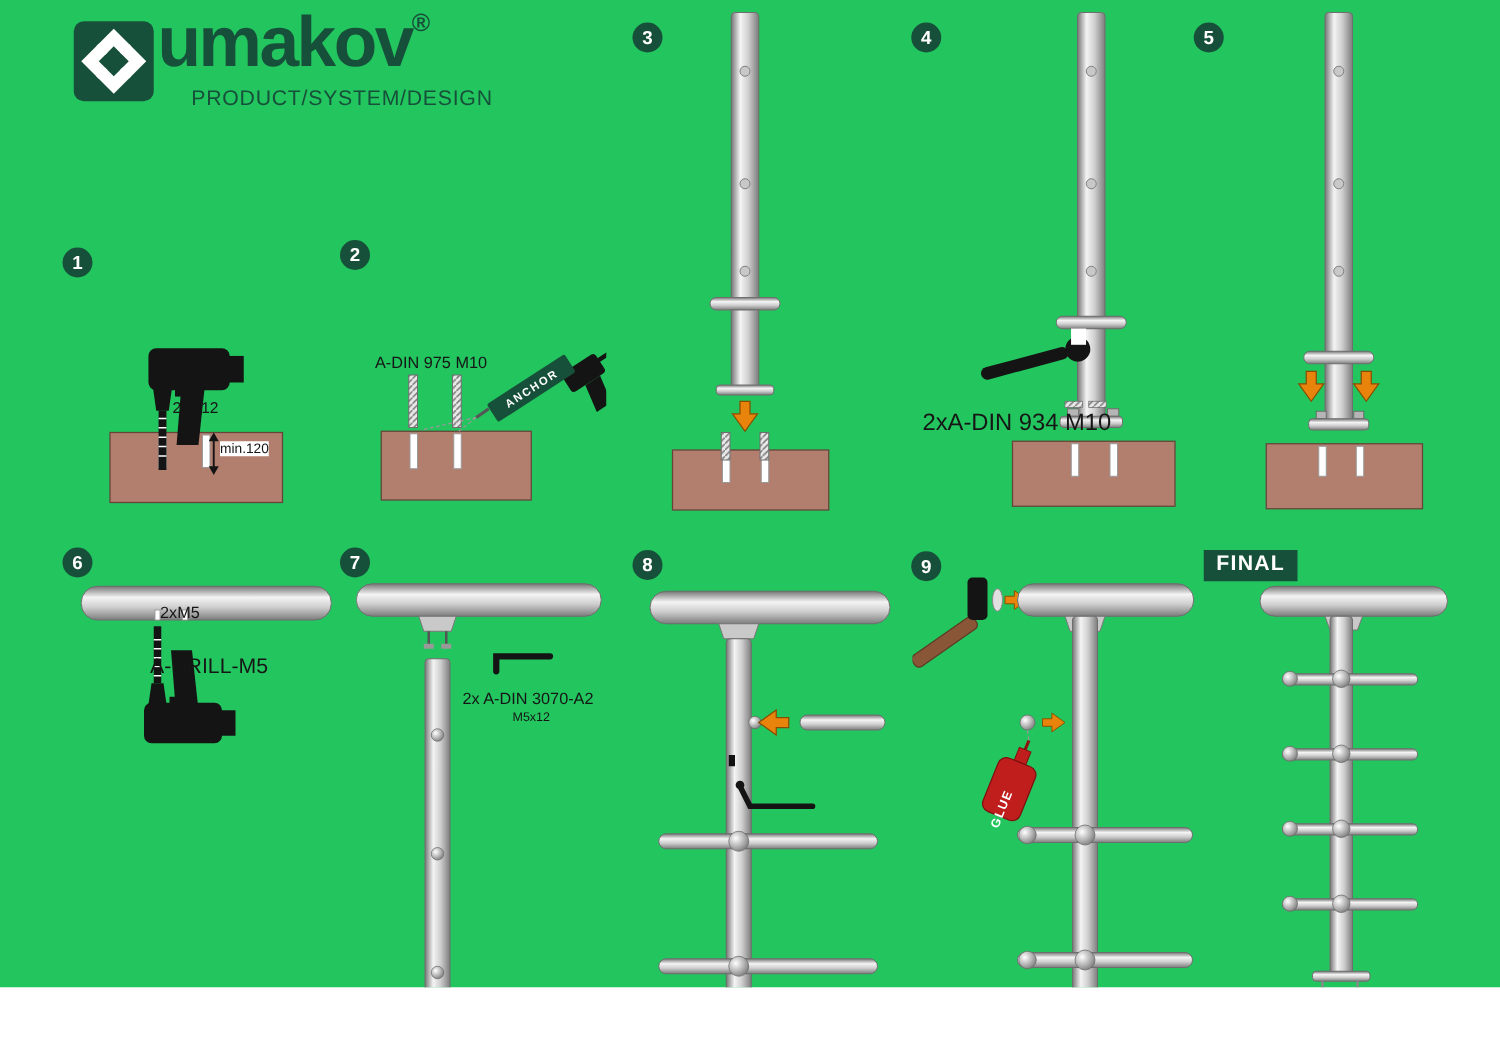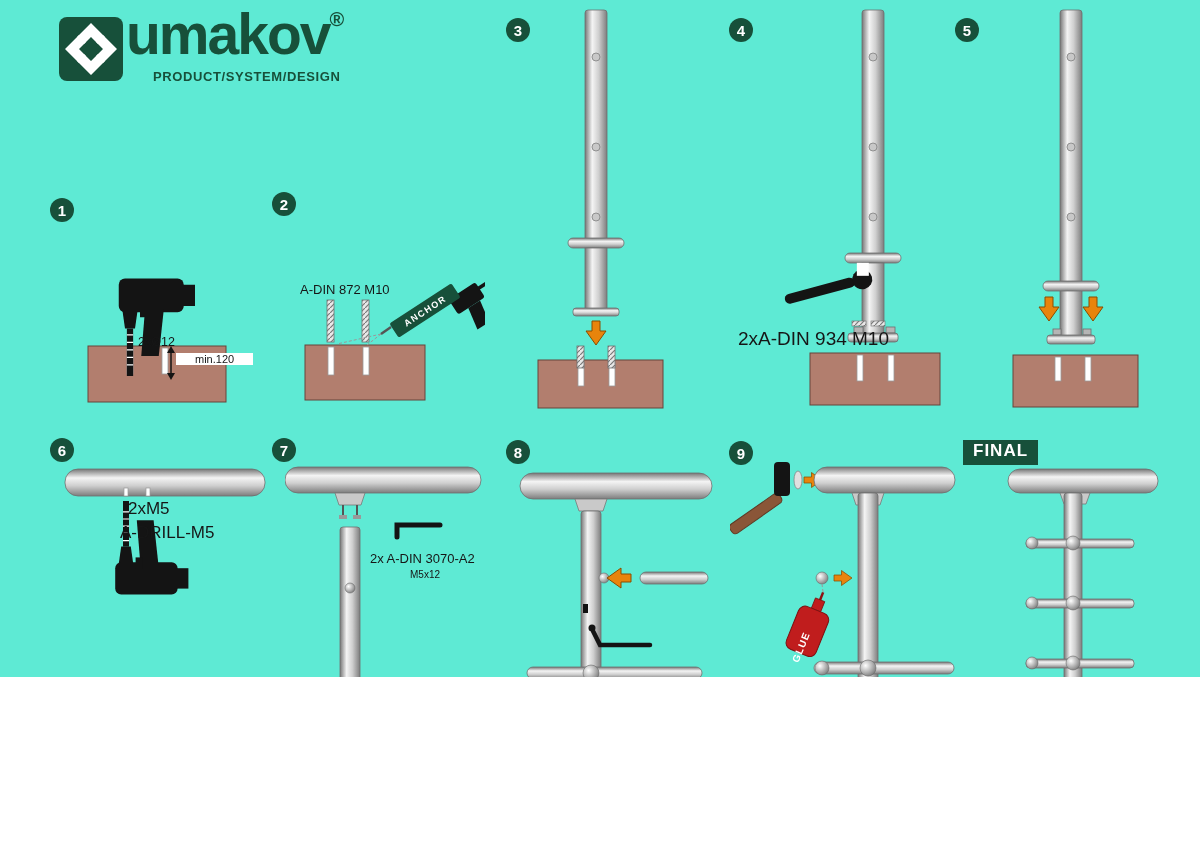--- a/index.html
+++ b/index.html
@@ -2,42 +2,42 @@
 <html><head>
 <meta charset="utf-8">
 <style>
   :root{
     --green:#17503a;
     --brown:#b27e6e;
     --orange:#e8840c;
   }
   html,body{margin:0;padding:0;background:#fff;}
   #stage{
-    position:relative;width:1200px;height:677px;background:#5eead4;
+    position:relative;width:1200px;height:790px;background:#22c55e;
     font-family:"Liberation Sans",sans-serif;overflow:hidden;
   }
   .badge{
     position:absolute;width:24px;height:24px;border-radius:50%;
     background:var(--green);color:#fff;font-weight:bold;font-size:15px;
     display:flex;align-items:center;justify-content:center;
   }
   .final-badge{
     position:absolute;background:var(--green);color:#fff;font-weight:bold;
     font-size:17px;letter-spacing:1px;padding:1px 10px 4px 10px;
   }
   .lbl{position:absolute;color:#161616;white-space:nowrap;line-height:1.1;}
   .panel-svg{position:absolute;}
   .brand{
     position:absolute;left:126px;top:6px;color:var(--green);
     font-size:57px;font-weight:700;letter-spacing:-2px;line-height:1;
   }
   .brand sup{font-size:20px;letter-spacing:0;vertical-align:28px;}
   .tagline{
     position:absolute;left:153px;top:69px;color:var(--green);
-    font-size:13px;font-weight:700;letter-spacing:0.6px;
+    font-size:17px;font-weight:400;letter-spacing:0.6px;
   }
   .anchor-tube{
     position:absolute;left:388px;top:302px;width:74px;height:17px;
     background:var(--green);color:#fff;font-size:9px;font-weight:bold;
     letter-spacing:1.5px;display:flex;align-items:center;justify-content:center;
     transform:rotate(-33deg);border-radius:2px;
   }
 </style>
 </head>
 <body>
@@ -109,40 +109,40 @@
     <rect x="8" y="116" width="138" height="56" fill="#b27e6e" stroke="#66443a" stroke-width="1"></rect>
     <rect x="47" y="118" width="6" height="26" fill="#fff" stroke="#999" stroke-width="0.8"></rect>
     <rect x="82" y="118" width="6" height="26" fill="#fff" stroke="#999" stroke-width="0.8"></rect>
     <g>
       <line x1="91" y1="120" x2="91" y2="146" stroke="#141414" stroke-width="1.5"></line>
       <polygon points="91,116 87,123 95,123" fill="#141414"></polygon>
       <polygon points="91,150 87,143 95,143" fill="#141414"></polygon>
     </g>
     <use href="#drill-shape" transform="translate(50,146) scale(1.25)"></use>
   </svg>
-  <div class="lbl" style="left:138px;top:336px;font-size:12.5px">2xØ12</div>
-  <div class="lbl" style="left:176px;top:353px;font-size:11px;background:#fff;padding:0 19px">min.120</div>
+  <div class="lbl" style="left:138px;top:320px;font-size:12.5px">2xØ12</div>
+  <div class="lbl" style="left:176px;top:353px;font-size:11px;background:#fff;padding:0 0">min.120</div>
 
   <svg class="panel-svg" style="left:295px;top:278px" width="190" height="127" viewBox="0 0 190 127">
     <rect x="10" y="67" width="120" height="55" fill="#b27e6e" stroke="#66443a" stroke-width="1"></rect>
     <rect x="33" y="69" width="6" height="28" fill="#fff" stroke="#999" stroke-width="0.8"></rect>
     <rect x="68" y="69" width="6" height="28" fill="#fff" stroke="#999" stroke-width="0.8"></rect>
     <rect x="32" y="22" width="7" height="42" fill="url(#thread)" stroke="#6e6e6e" stroke-width="0.8"></rect>
     <rect x="67" y="22" width="7" height="42" fill="url(#thread)" stroke="#6e6e6e" stroke-width="0.8"></rect>
     <path d="M86,56 L72,67 M86,56 L42,66" stroke="#999" stroke-width="1" stroke-dasharray="3,2" fill="none"></path>
     <line x1="96" y1="49" x2="86" y2="56" stroke="#555" stroke-width="2.5"></line>
     <g transform="translate(160,28) rotate(-33)" fill="#141414">
       <rect x="-2" y="-9" width="32" height="18" rx="3"></rect>
       <polygon points="10,9 24,9 20,32 6,32"></polygon>
       <line x1="28" y1="-2" x2="50" y2="-2" stroke="#141414" stroke-width="3.5"></line>
       <circle cx="52" cy="-2" r="3.5"></circle>
     </g>
   </svg>
   <div class="anchor-tube">ANCHOR</div>
-  <div class="lbl" style="left:300px;top:283px;font-size:13px">A-DIN 872 M10</div>
+  <div class="lbl" style="left:300px;top:283px;font-size:13px">A-DIN 975 M10</div>
 
   <svg class="panel-svg" style="left:520px;top:5px" width="180" height="405" viewBox="0 0 180 405">
     <rect x="18" y="355" width="125" height="48" fill="#b27e6e" stroke="#66443a" stroke-width="1"></rect>
     <rect x="58" y="357" width="6" height="24" fill="#fff" stroke="#999" stroke-width="0.8"></rect>
     <rect x="89" y="357" width="6" height="24" fill="#fff" stroke="#999" stroke-width="0.8"></rect>
     <rect x="57" y="341" width="7" height="22" fill="url(#thread)" stroke="#6e6e6e" stroke-width="0.8"></rect>
     <rect x="88" y="341" width="7" height="22" fill="url(#thread)" stroke="#6e6e6e" stroke-width="0.8"></rect>
     <g>
       <rect x="65" y="5" width="22" height="240" rx="3" fill="url(#metalV)" stroke="#6e6e6e" stroke-width="0.8"></rect>
       <circle cx="76" cy="52" r="4" fill="#c8c8c8" stroke="#808080" stroke-width="0.8"></circle>
@@ -197,21 +197,21 @@
     <use href="#arrow-down" transform="translate(84,292)"></use>
     <use href="#arrow-down" transform="translate(128,292)"></use>
   </svg>
 
   <svg class="panel-svg" style="left:60px;top:455px" width="210" height="195" viewBox="0 0 210 195">
     <rect x="5" y="14" width="200" height="27" rx="13" fill="url(#metalH)" stroke="#6e6e6e" stroke-width="0.8"></rect>
     <rect x="64" y="33" width="4" height="8" fill="#fff" stroke="#999" stroke-width="0.7"></rect>
     <rect x="86" y="33" width="4" height="8" fill="#fff" stroke="#999" stroke-width="0.7"></rect>
     <use href="#drill-shape" transform="translate(66,46) scale(1.2,-1.2)"></use>
   </svg>
-  <div class="lbl" style="left:128px;top:500px;font-size:17px">2xM5</div>
+  <div class="lbl" style="left:128px;top:483px;font-size:13px">2xM5</div>
   <div class="lbl" style="left:120px;top:524px;font-size:17px">A-DRILL-M5</div>
 
   <svg class="panel-svg" style="left:285px;top:455px" width="205" height="390" viewBox="0 0 205 390">
     <rect x="0" y="12" width="196" height="26" rx="13" fill="url(#metalH)" stroke="#6e6e6e" stroke-width="0.8"></rect>
     <polygon points="50,38 80,38 76,50 54,50" fill="#c9c9c9" stroke="#777" stroke-width="0.8"></polygon>
     <g stroke="#555" stroke-width="2">
       <line x1="58" y1="50" x2="58" y2="62"></line>
         <line x1="72" y1="50" x2="72" y2="62"></line>
       <rect x="54" y="60" width="8" height="4" fill="#999" stroke="none"></rect>
       <rect x="68" y="60" width="8" height="4" fill="#999" stroke="none"></rect>

